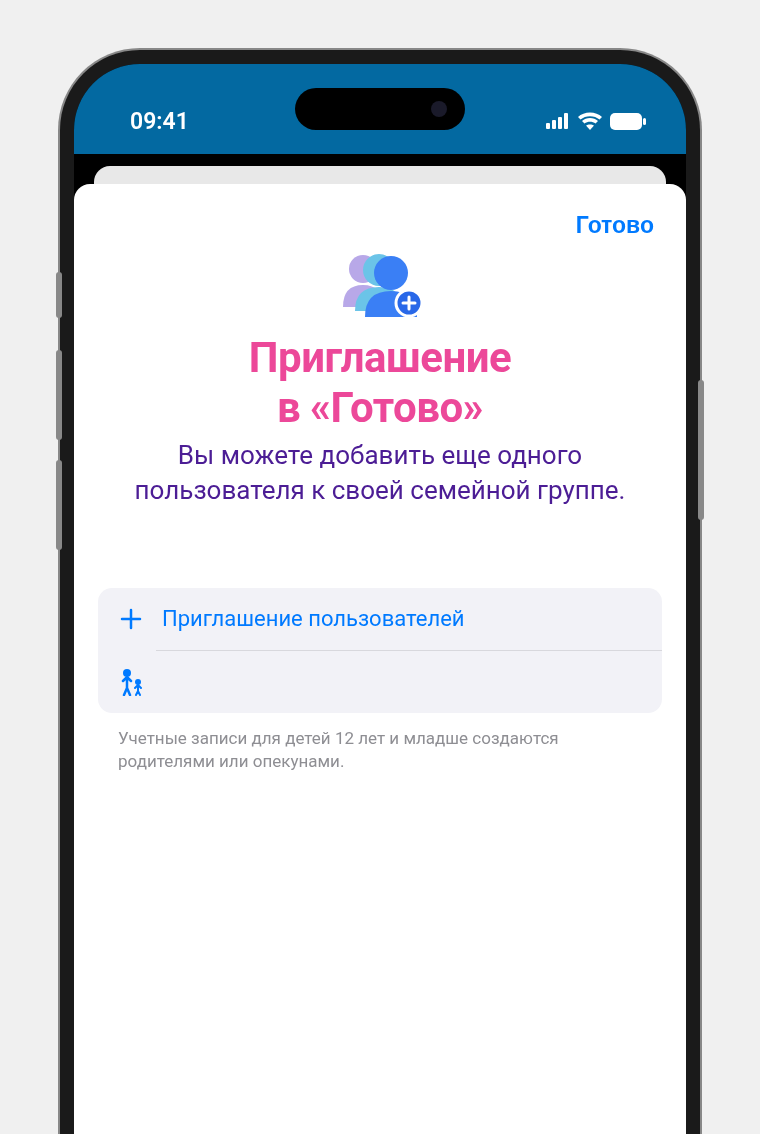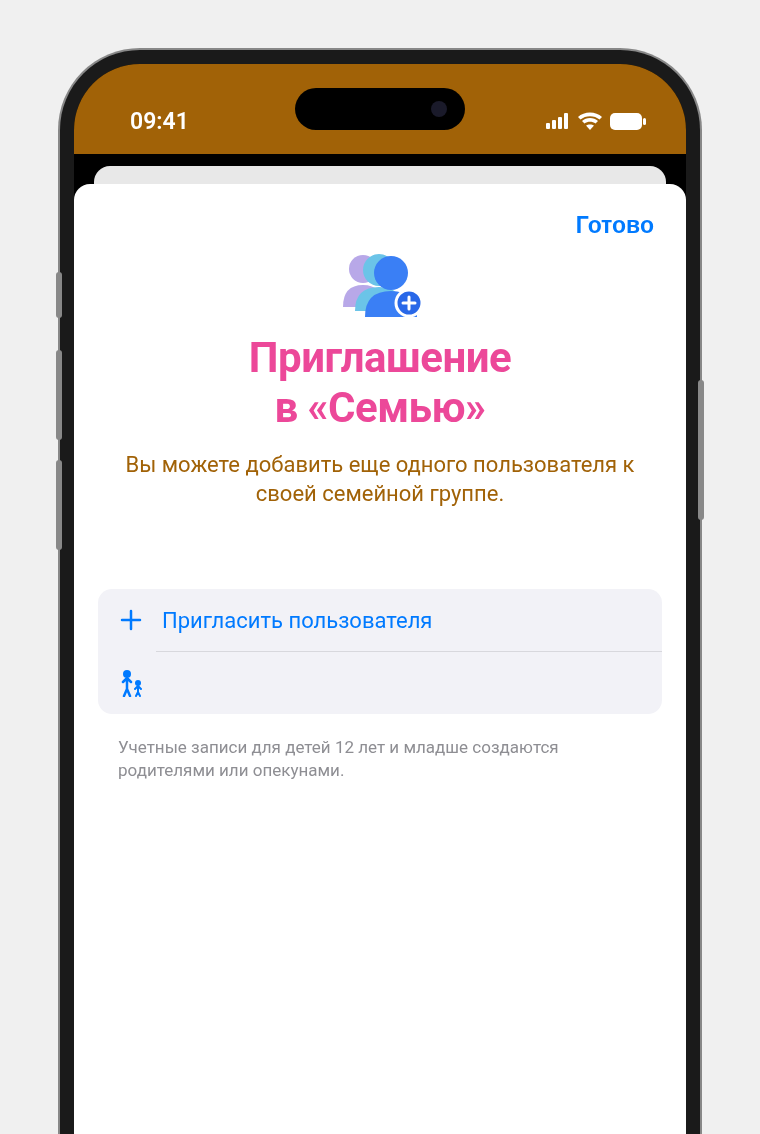--- a/index.html
+++ b/index.html
@@ -57,21 +57,21 @@
     }
     .status-bar {
       height: 90px;
       display: flex;
       align-items: center;
       justify-content: space-between;
       padding: 24px 40px 0 56px;
       color: white;
       font-size: 23px;
       font-weight: 600;
-      background: #a16207;
+      background: #0369a1;
     }
     .status-right {
       display: flex;
       align-items: center;
       gap: 8px;
     }
     .cellular-icon svg, .wifi-icon svg, .battery-icon svg {
       display: block;
     }
     .sheet-behind {
@@ -118,23 +118,23 @@
       position: relative;
     }
     .page-title {
       font-size: 42px;
       font-weight: 700;
       color: #ec4899;
       line-height: 1.2;
       letter-spacing: -0.5px;
     }
     .page-subtitle {
-      font-size: 22px;
-      color: #a16207;
-      margin-top: 16px;
+      font-size: 26px;
+      color: #4c1d95;
+      margin-top: 4px;
       line-height: 1.35;
       padding: 0 10px;
     }
     .options-group {
       margin-top: 80px;
       background: #f2f2f7;
       border-radius: 14px;
       overflow: hidden;
     }
     .option-row {
@@ -162,21 +162,21 @@
       display: flex;
       align-items: center;
       justify-content: center;
     }
     .option-label {
       color: #007AFF;
       font-size: 22px;
       font-weight: 400;
     }
     .footer-note {
-      margin-top: 22px;
+      margin-top: 14px;
       padding: 0 20px;
       font-size: 17px;
       color: #8e8e93;
       line-height: 1.35;
     }
     .side-button {
       position: absolute;
       background: #888;
       border-radius: 3px;
     }
@@ -241,33 +241,33 @@
             <circle cx="44" cy="23" r="16" fill="#6bc4e8"></circle>
             <path d="M20 64 Q20 40 44 40 Q68 40 68 64 Z" fill="#6bc4e8"></path>
             <circle cx="56" cy="26" r="17" fill="#3a7ff5"></circle>
             <path d="M30 70 Q30 44 56 44 Q82 44 82 70 Z" fill="#3a7ff5"></path>
             <circle cx="74" cy="56" r="13" fill="#2968e8" stroke="white" stroke-width="3"></circle>
             <path d="M74 50 L74 62 M68 56 L80 56" stroke="white" stroke-width="3" stroke-linecap="round"></path>
           </svg>
         </div>
         <h1 class="page-title">
           <span>Приглашение</span><br>
-          <span>в «Семью»</span>
+          <span>в «Готово»</span>
         </h1>
         <p class="page-subtitle">Вы можете добавить еще одного пользователя к своей семейной группе.</p>
       </div>
 
       <div class="options-group">
         <div class="option-row">
           <span class="option-icon">
             <svg width="24" height="24" viewBox="0 0 24 24">
               <path d="M12 3 L12 21 M3 12 L21 12" stroke="#007AFF" stroke-width="2.5" stroke-linecap="round"></path>
             </svg>
           </span>
-          <span class="option-label">Пригласить пользователя</span>
+          <span class="option-label">Приглашение пользователей</span>
         </div>
         <div class="option-divider"></div>
         <div class="option-row">
           <span class="option-icon">
             <svg width="26" height="28" viewBox="0 0 26 28">
               <circle cx="9" cy="5" r="4" fill="#007AFF"></circle>
               <path d="M9 9 L9 20 M5 13 L9 9 L13 13 M6 27 L9 20 L12 27" stroke="#007AFF" stroke-width="2.5" stroke-linecap="round" fill="none"></path>
               <circle cx="20" cy="14" r="3" fill="#007AFF"></circle>
               <path d="M20 17 L20 23 M17 20 L20 17 L23 20 M18 27 L20 23 L22 27" stroke="#007AFF" stroke-width="2" stroke-linecap="round" fill="none"></path>
             </svg>

